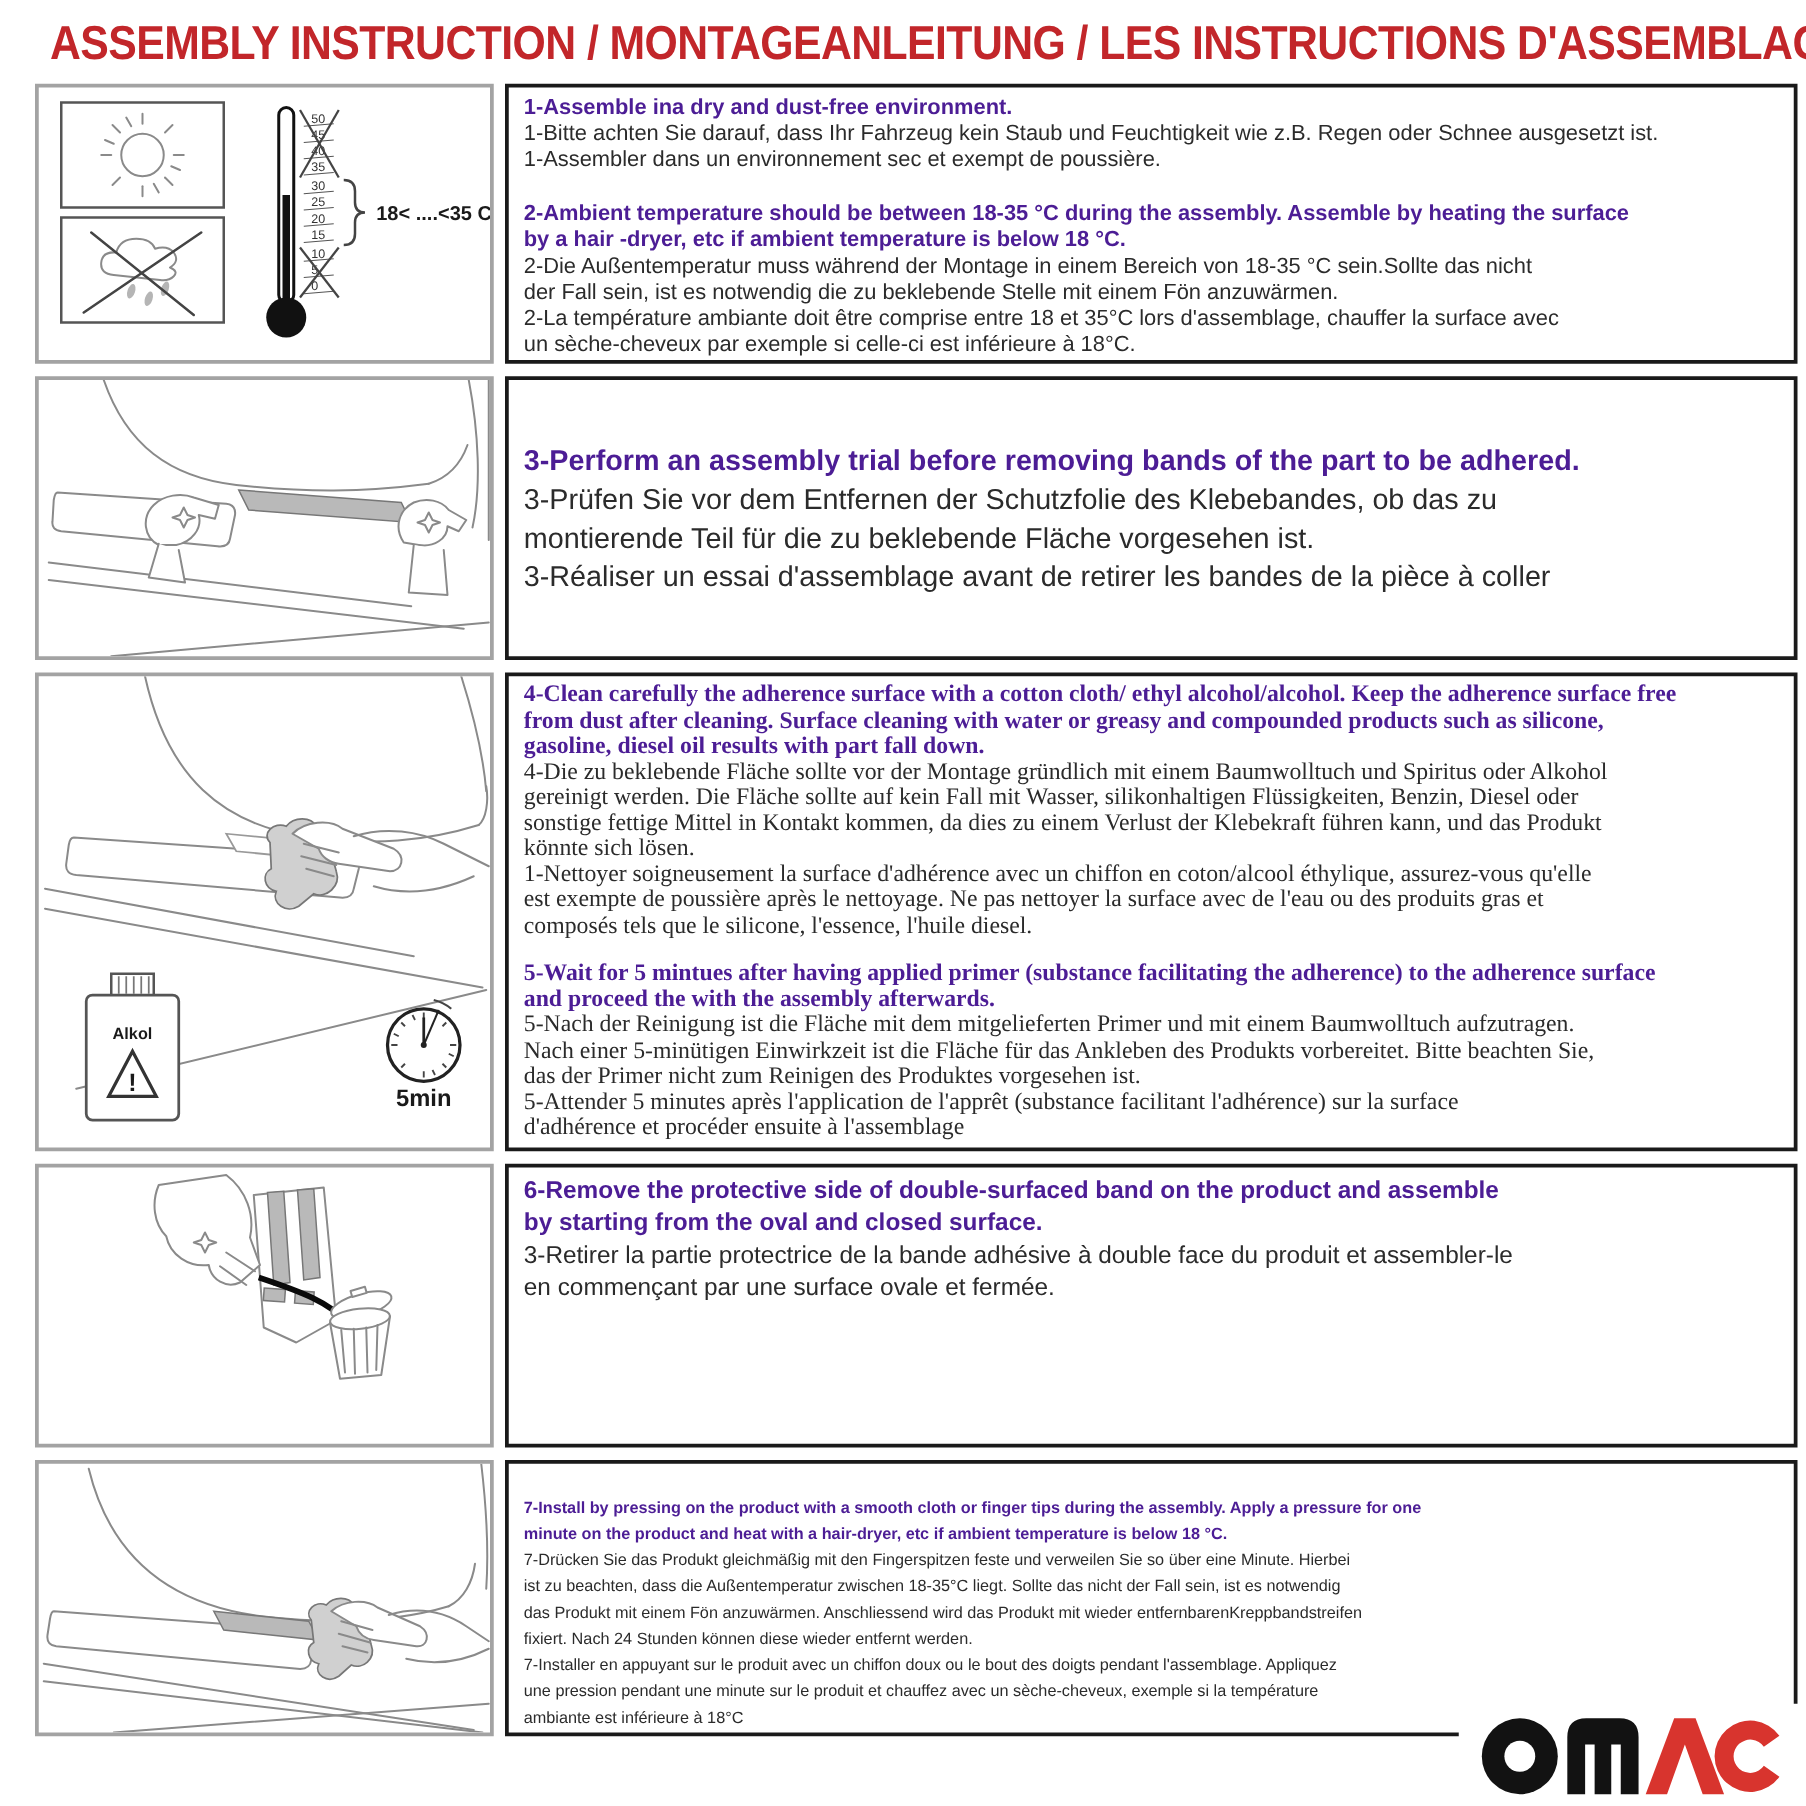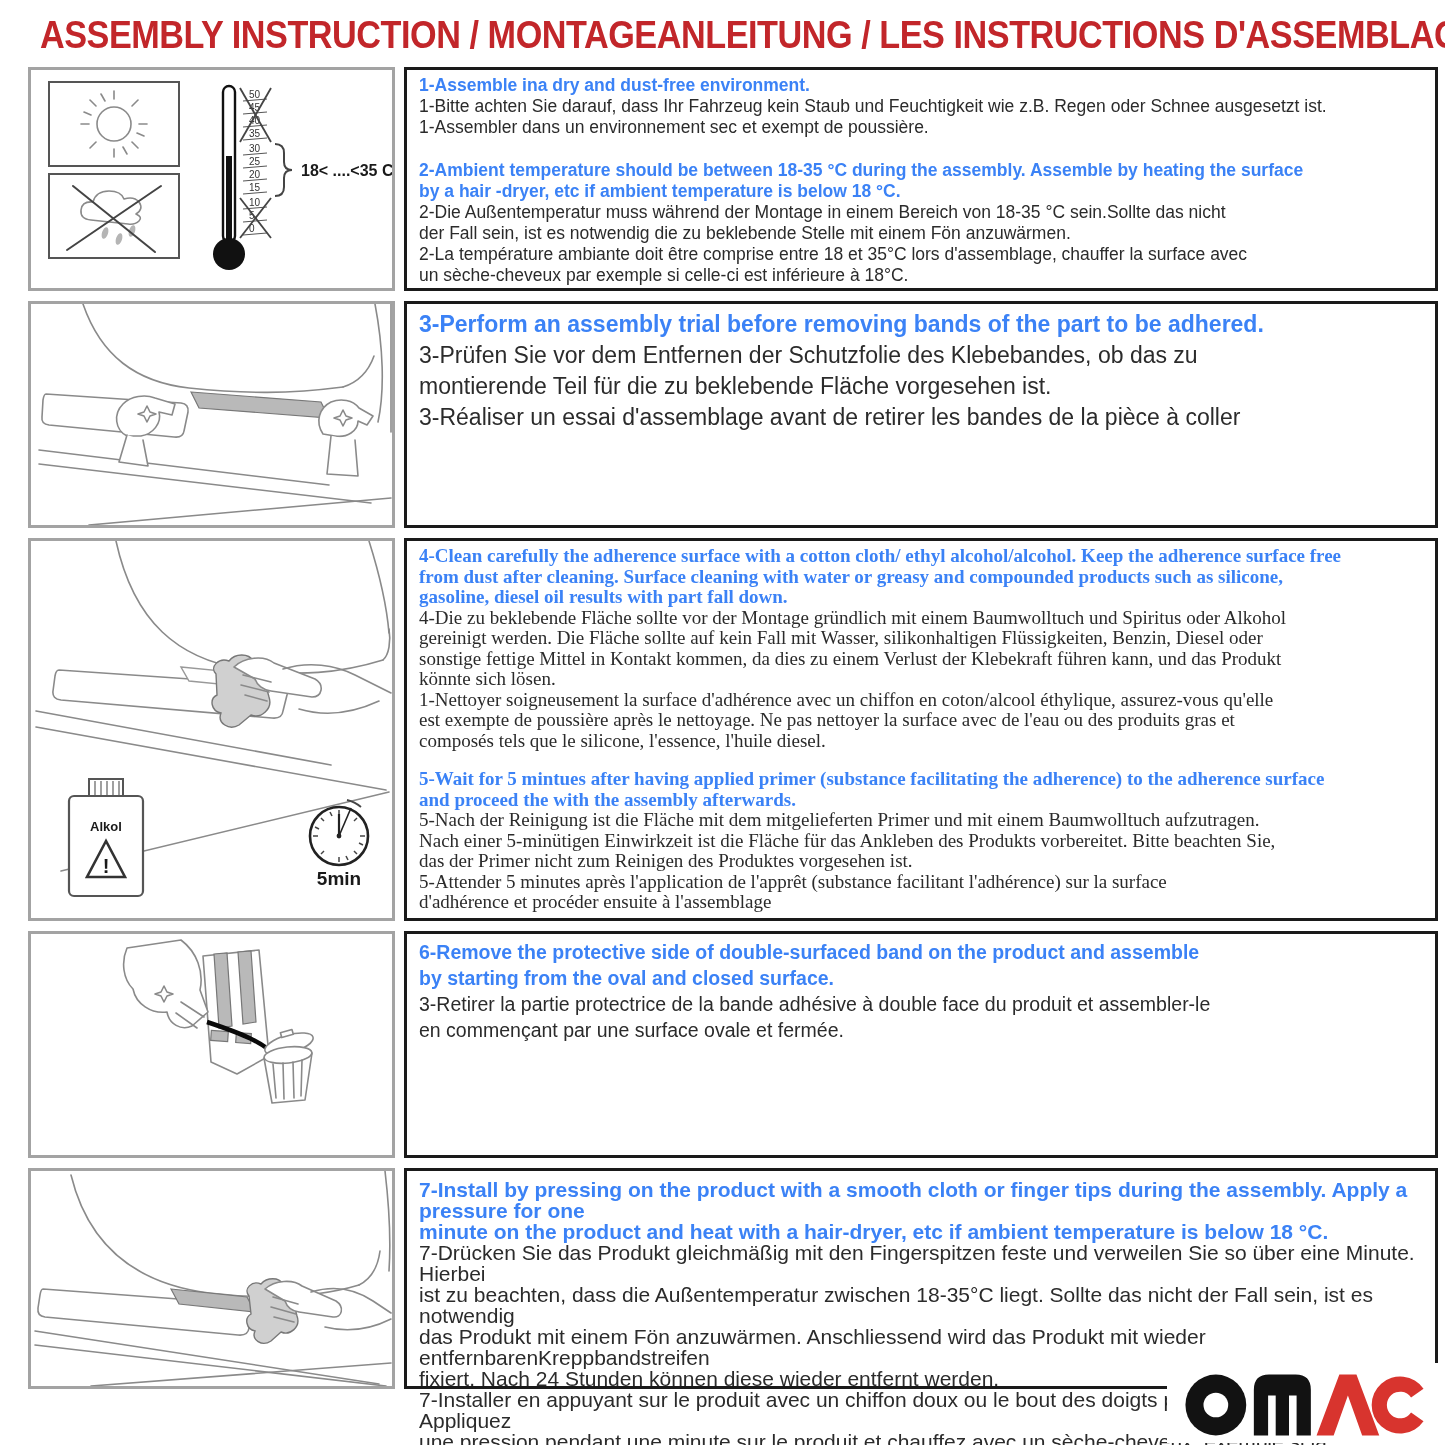--- a/index.html
+++ b/index.html
@@ -21,37 +21,37 @@
 
   .illus-box {
     width:367px; flex:0 0 367px; border:3px solid #a3a3a3; background:#fff;
     display:flex; align-items:center; justify-content:center; overflow:hidden;
   }
   .text-box {
     flex:1; border:3px solid #1a1a1a; background:#fff; padding:5px 12px;
     color:#2b2b2b;
   }
   .text-box p { margin:0; white-space:pre-line; }
-  .text-box p.b { font-weight:bold; color:#3b82f6; }
+  .text-box p.b { font-weight:bold; color:#4c1d95; }
   .text-box p.gap { margin-top:22px; }
 
   .row-1 .illus-box, .row-1 .text-box { height:224px; }
   .row-2 .illus-box, .row-2 .text-box { height:227px; }
   .row-3 .illus-box, .row-3 .text-box { height:383px; }
   .row-4 .illus-box, .row-4 .text-box { height:227px; }
   .row-5 .illus-box, .row-5 .text-box { height:221px; }
 
   .row-1 .text-box { font-size:17.5px; line-height:21px; }
   .row-2 .text-box { font-size:23px;  line-height:31px;
-                     display:flex; flex-direction:column; justify-content:flex-start; }
+                     display:flex; flex-direction:column; justify-content:center; }
   .row-3 .text-box { font-size:19px; line-height:20.5px;font-family:Liberation Serif, serif; }
   .row-3 .text-box p.gap { margin-top:18px; }
   .row-4 .text-box { font-size:19.5px; line-height:26px;
                      display:flex; flex-direction:column; }
-  .row-5 .text-box { font-size:21px; line-height:21px; padding-top:8px; }
+  .row-5 .text-box { font-size:13px; line-height:21px; padding-top:24px; }
 
   svg { display:block; }
   .ln   { fill:none; stroke:#8a8a8a; stroke-width:1.6; stroke-linecap:round; stroke-linejoin:round; }
   .lnD  { fill:none; stroke:#444444; stroke-width:2;   stroke-linecap:round; stroke-linejoin:round; }
   .fillW{ fill:#ffffff; }
   .strip{ fill:#b9b9b9; stroke:#777; stroke-width:1.2; }
   .cloth{ fill:#d0d0d0; stroke:#777; stroke-width:1.4; }
   .num  { font-size:10px; fill:#333; font-family:"Liberation Sans",sans-serif; }
   .svgtxt{ font-family:"Liberation Sans",sans-serif; font-weight:bold; fill:#1a1a1a; }
 

